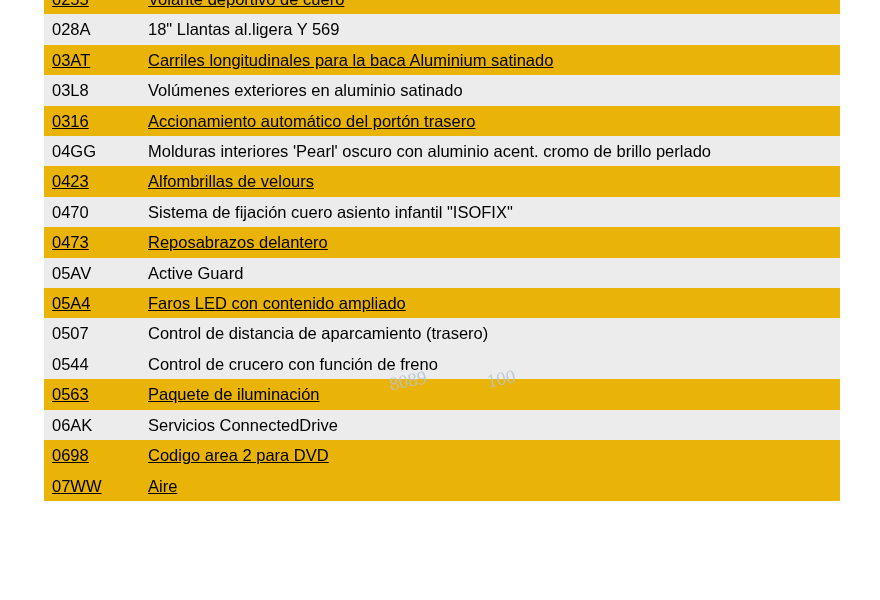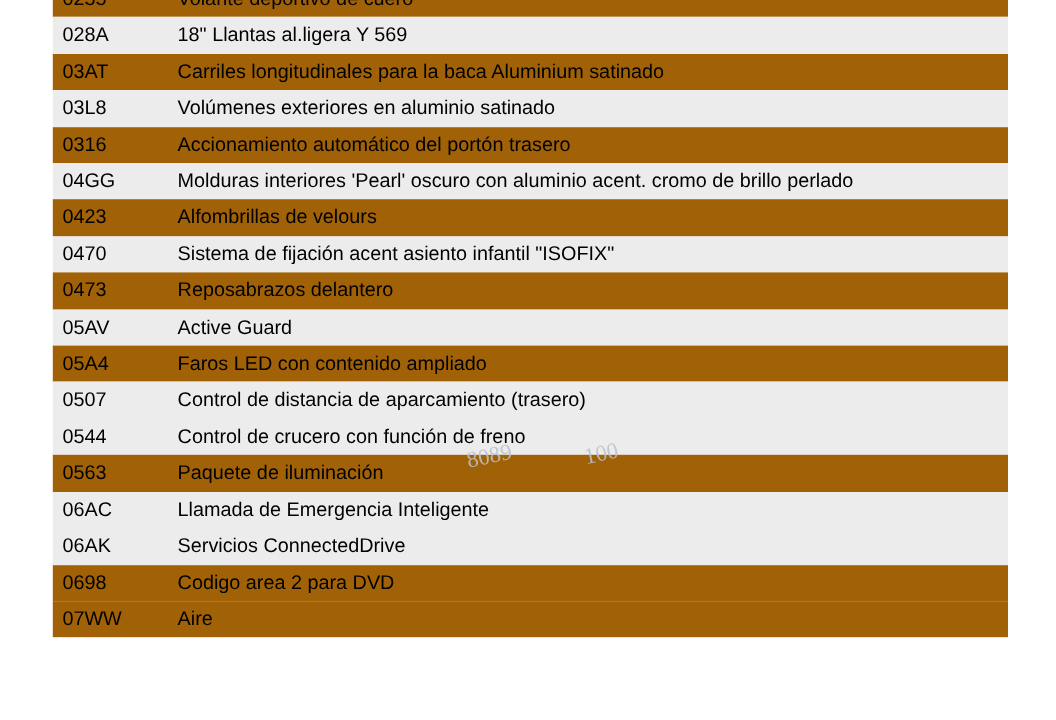--- a/index.html
+++ b/index.html
@@ -40,21 +40,22 @@
     vertical-align: middle;
   }
   #table td.code {
     width: 88px;
     margin-top: 42px;
   }
   #table tr.shade td {
     background: #ececec;
   }
   #table tr.plain td {
-    background: #a16207;
+    background: #eab308;
+    text-decoration: underline;
   }
   .watermark {
     position: absolute;
     color: #b9c4cf;
     font-size: 19px;
     font-family: "Liberation Serif", serif;
     opacity: 0.85;
     user-select: none;
   }
   .wm-1 {
@@ -98,21 +99,21 @@
       <tr class="shade">
         <td class="code">04GG</td>
         <td class="desc">Molduras interiores 'Pearl' oscuro con aluminio acent. cromo de brillo perlado</td>
       </tr>
       <tr class="plain">
         <td class="code">0423</td>
         <td class="desc">Alfombrillas de velours</td>
       </tr>
       <tr class="shade">
         <td class="code">0470</td>
-        <td class="desc">Sistema de fijación acent asiento infantil "ISOFIX"</td>
+        <td class="desc">Sistema de fijación cuero asiento infantil "ISOFIX"</td>
       </tr>
       <tr class="plain">
         <td class="code">0473</td>
         <td class="desc">Reposabrazos delantero</td>
       </tr>
       <tr class="shade">
         <td class="code">05AV</td>
         <td class="desc">Active Guard</td>
       </tr>
       <tr class="plain">
@@ -125,24 +126,20 @@
       </tr>
       <tr class="shade">
         <td class="code">0544</td>
         <td class="desc">Control de crucero con función de freno</td>
       </tr>
       <tr class="plain">
         <td class="code">0563</td>
         <td class="desc">Paquete de iluminación</td>
       </tr>
       <tr class="shade">
-        <td class="code">06AC</td>
-        <td class="desc">Llamada de Emergencia Inteligente</td>
-      </tr>
-      <tr class="shade">
         <td class="code">06AK</td>
         <td class="desc">Servicios ConnectedDrive</td>
       </tr>
       <tr class="plain">
         <td class="code">0698</td>
         <td class="desc">Codigo area 2 para DVD</td>
       </tr>
       <tr class="plain">
         <td class="code">07WW</td>
         <td class="desc">Aire</td>

